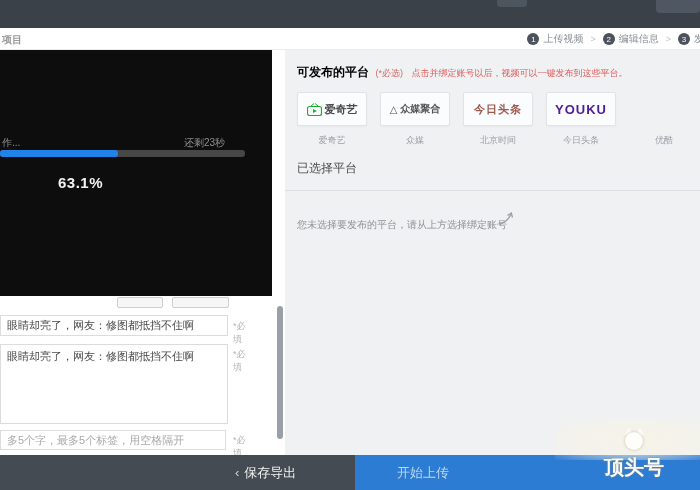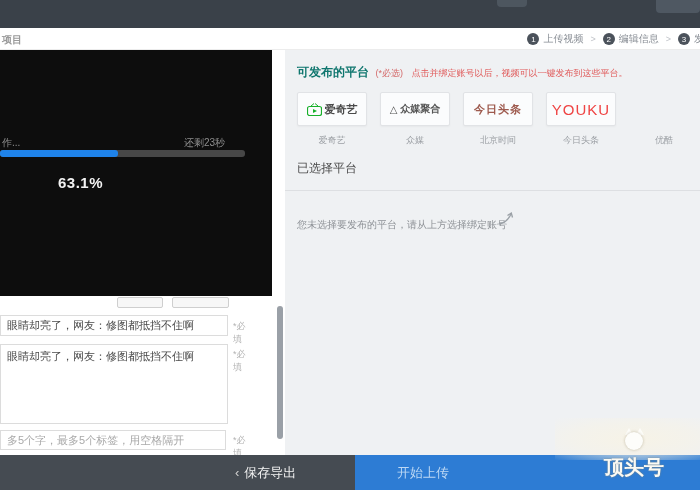--- a/index.html
+++ b/index.html
@@ -40,34 +40,34 @@
   .field-tags{top:134px;width:226px;height:20px;}
   .req{position:absolute;font-size:9px;color:#b3b3b3;}
   .req-1{left:233px;top:24px;}
   .req-2{left:233px;top:52px;}
   .req-3{left:233px;top:138px;}
   .scroll-thumb{position:absolute;left:277px;top:10px;width:6px;height:133px;background:#9aa0a7;border-radius:3px;}
 
   
   .right-panel{position:absolute;left:285px;top:50px;width:415px;height:405px;background:#eff1f3;overflow:hidden;}
   .sec-title-row{position:absolute;left:12px;top:12px;white-space:nowrap;}
-  .sec-title{font-size:12px;font-weight:bold;color:#0f766e;}
+  .sec-title{font-size:12px;font-weight:bold;color:#000000;}
   .sec-required{font-size:9px;color:#d46a6a;margin-left:2px;}
   .sec-tip{font-size:9px;color:#e05a5a;margin-left:4px;}
   .cards-row{position:absolute;left:12px;top:42px;display:flex;gap:13px;}
   .p-card{width:70px;height:34px;background:#fbfcfd;border:1px solid #e1e3e6;border-radius:2px;box-shadow:0 1px 2px rgba(0,0,0,.04);display:flex;align-items:center;justify-content:center;gap:3px;flex:none;}
   .labels-row{position:absolute;left:12px;top:84px;display:flex;gap:13px;}
   .p-label{width:70px;text-align:center;font-size:9px;color:#9a9ea3;flex:none;}
   .iqiyi-text{font-size:11px;font-weight:bold;color:#4a4a4a;}
   .zm-tri{font-size:10px;color:#555;}
   .zm-text{font-size:10px;font-weight:bold;color:#555;}
   .bt-dark{background:#1b1b1b;color:#ffffff;font-size:8px;font-weight:bold;padding:2px 3px;border-radius:2px;}
   .bt-rest{font-size:10px;font-weight:bold;color:#8a8a8a;}
   .tt-text{font-size:11px;font-weight:bold;color:#9e5a4e;letter-spacing:1px;}
-  .yk-text{font-size:15px;font-weight:normal;color:#ef4444;letter-spacing:1px;}
+  .yk-text{font-size:13px;font-weight:bold;color:#4c1d95;letter-spacing:1px;}
   .sel-title{position:absolute;left:12px;top:110px;font-size:12px;color:#4a4a4a;}
   .sel-divider{position:absolute;left:0px;top:140px;width:415px;height:1px;background:#dddfe2;}
   .empty-msg{position:absolute;left:12px;top:168px;font-size:10px;color:#8d9196;}
   .empty-arrow{position:absolute;left:212px;top:160px;}
 
   
   .footer{position:absolute;left:0;top:455px;width:700px;height:35px;}
   .footer-dark{position:absolute;left:0;top:0;width:355px;height:35px;background:#454b52;}
   .footer-blue{position:absolute;left:355px;top:0;width:345px;height:35px;background:#2d7cd4;}
   .save-btn{position:absolute;left:235px;top:0;height:35px;display:flex;align-items:center;gap:5px;color:#f2f2f2;font-size:13px;cursor:pointer;}

